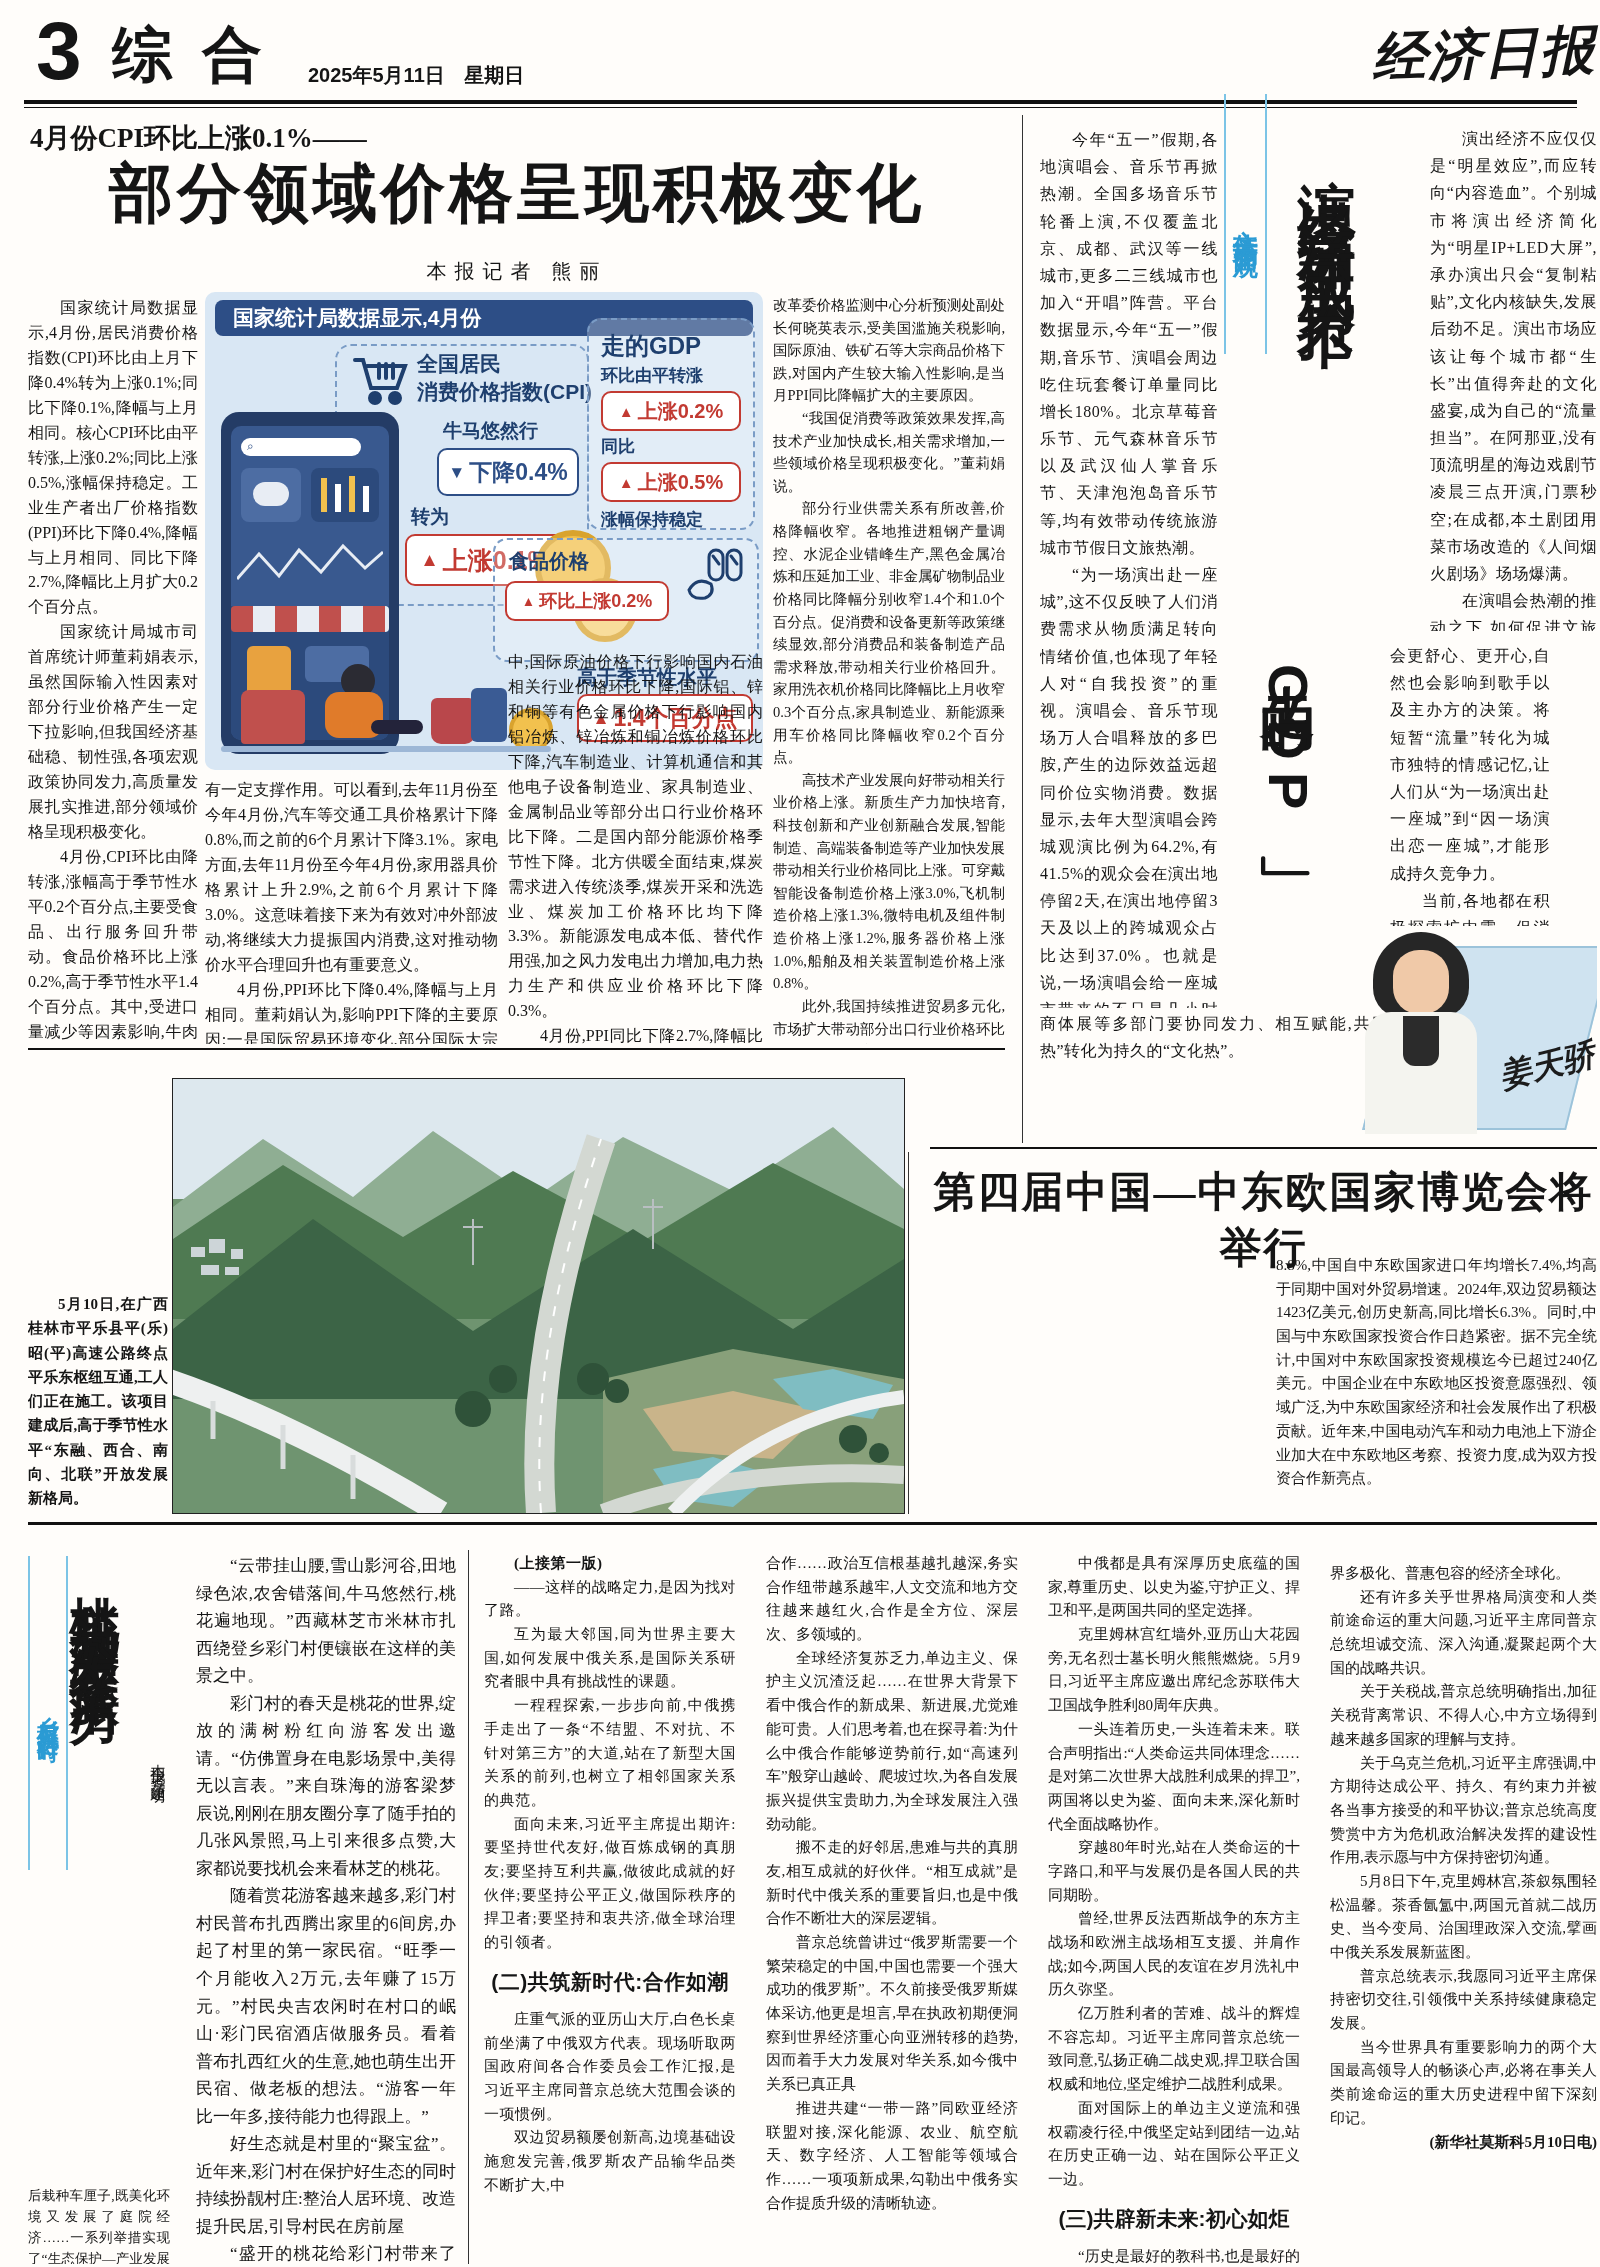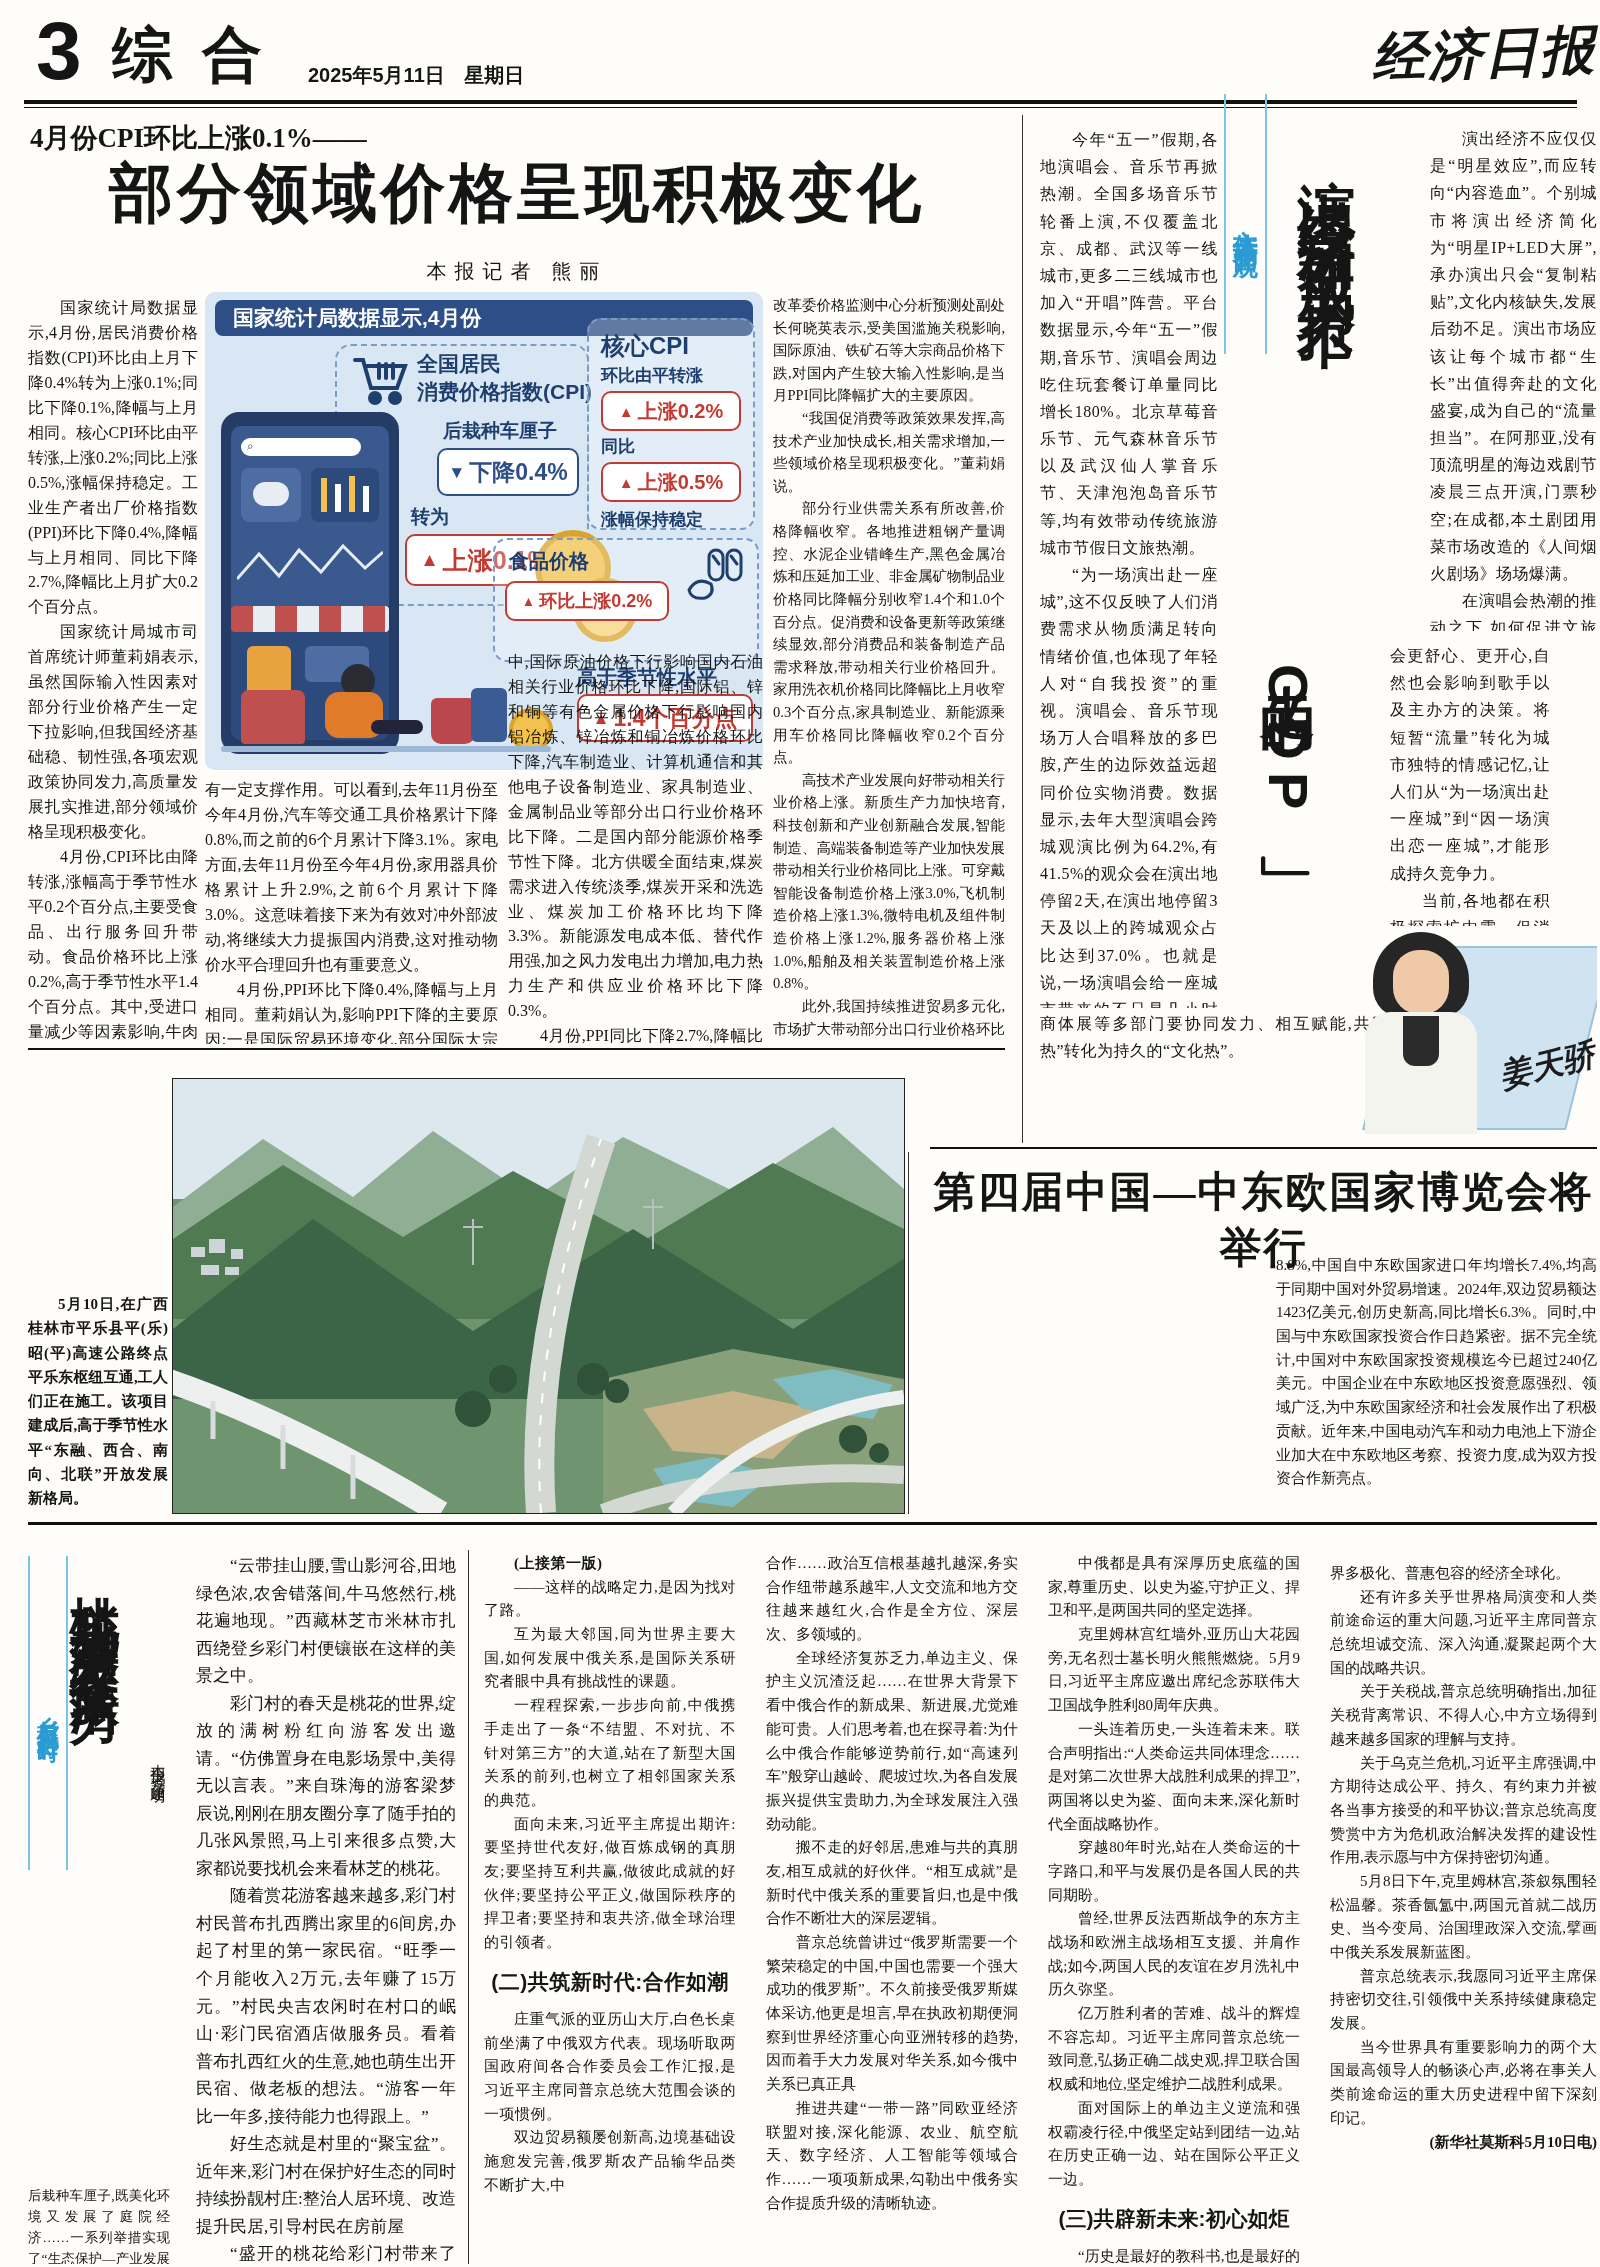--- a/index.html
+++ b/index.html
@@ -88,21 +88,21 @@
           <g fill="none" stroke="#1e3f6e" stroke-width="4" stroke-linecap="round">
         <path d="M4 8 h8 l8 28 h26 l8-22 h-38"></path>
             <circle cx="24" cy="46" r="5" fill="#1e3f6e"></circle>
             <circle cx="44" cy="46" r="5" fill="#1e3f6e"></circle>
         <path d="M28 12 v14 M35 12 v14 M42 12 v14"></path>
           </g>
         </svg>
     </div>
     <div class="abs navy" style="left:212px;top:58px;font-size:21px;font-weight:900;">全国居民</div>
     <div class="abs navy" style="left:212px;top:86px;font-size:21px;font-weight:900;">消费价格指数(CPI)</div>
-    <div class="abs navy" style="left:238px;top:126px;font-size:19px;font-weight:700;">后栽种车厘子</div>
+    <div class="abs navy" style="left:238px;top:126px;font-size:19px;font-weight:700;">牛马悠然行</div>
     <div class="abs statbox bds" style="left:232px;top:156px;width:138px;height:44px;font-size:23px;">
       <span class="arrow">▼</span>
         <span>下降0.4%</span>
     </div>
     <div class="abs navy" style="left:206px;top:212px;font-size:19px;font-weight:700;">转为</div>
     <div class="abs statbox bdr" style="left:200px;top:242px;width:156px;height:48px;font-size:25px;">
       <span class="arrow">▲</span>
         <span>上涨0.1%</span>
     </div>
 
@@ -128,21 +128,21 @@
           <div class="abs" style="left:16px;top:40px;width:44px;height:58px;background:#e8a23f;border-radius:6px;"></div>
           <div class="abs" style="left:74px;top:40px;width:64px;height:36px;background:#4d6da3;border-radius:6px;"></div>
         </div>
       </div>
     </div>
 
     <div class="abs" style="left:330px;top:238px;width:64px;height:64px;border-radius:50%;background:#f2c14e;border:6px solid #d9a32e;"></div>
     <div class="abs" style="left:368px;top:286px;width:52px;height:52px;border-radius:50%;background:#f6d27a;border:6px solid #d9a32e;"></div>
 
     <div class="dashbox abs" style="left:382px;top:26px;width:164px;height:208px;background:rgba(255,255,255,0.25);">
-      <div class="navy" style="margin:10px 0 0 12px;font-size:24px;font-weight:900;">核心CPI</div>
+      <div class="navy" style="margin:10px 0 0 12px;font-size:24px;font-weight:900;">走的GDP</div>
       <div class="navy" style="margin:2px 0 0 12px;font-size:17px;font-weight:700;">环比由平转涨</div>
       <div class="statbox bdr" style="margin:4px auto 0;width:136px;height:36px;font-size:20px;">
         <span class="arrow">▲</span>
           <span>上涨0.2%</span>
       </div>
       <div class="navy" style="margin:4px 0 0 12px;font-size:17px;font-weight:700;">同比</div>
       <div class="statbox bdr" style="margin:4px auto 0;width:136px;height:36px;font-size:20px;">
         <span class="arrow">▲</span>
           <span>上涨0.5%</span>
       </div>

